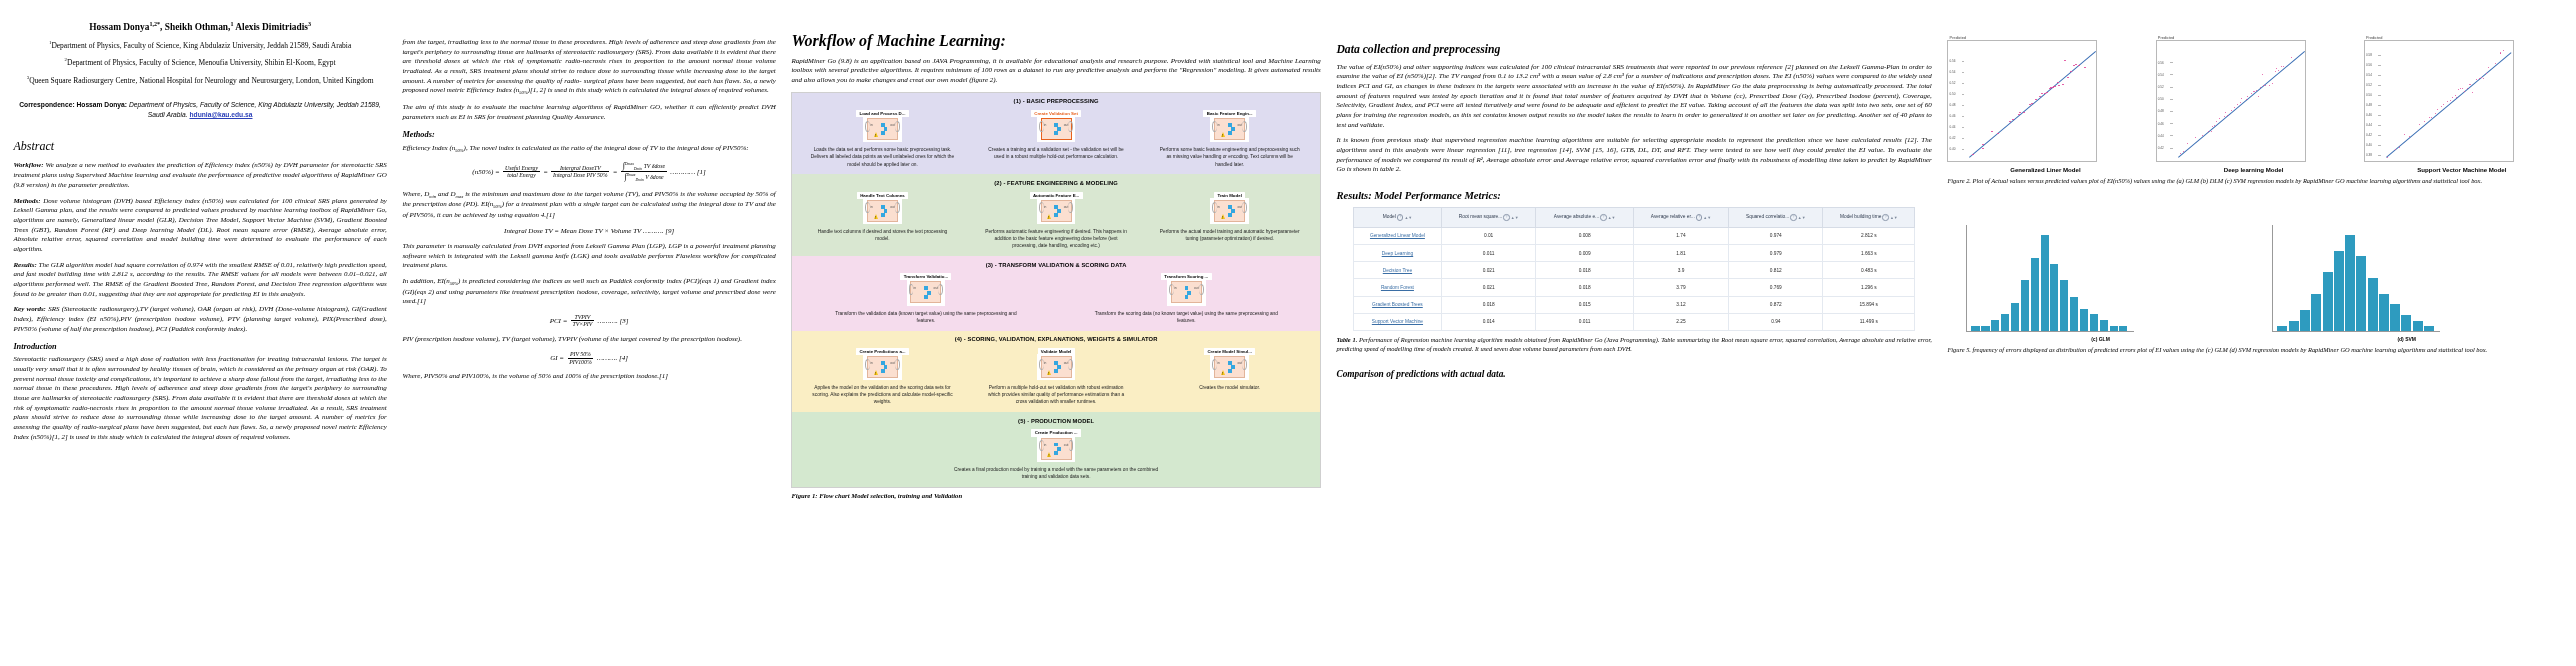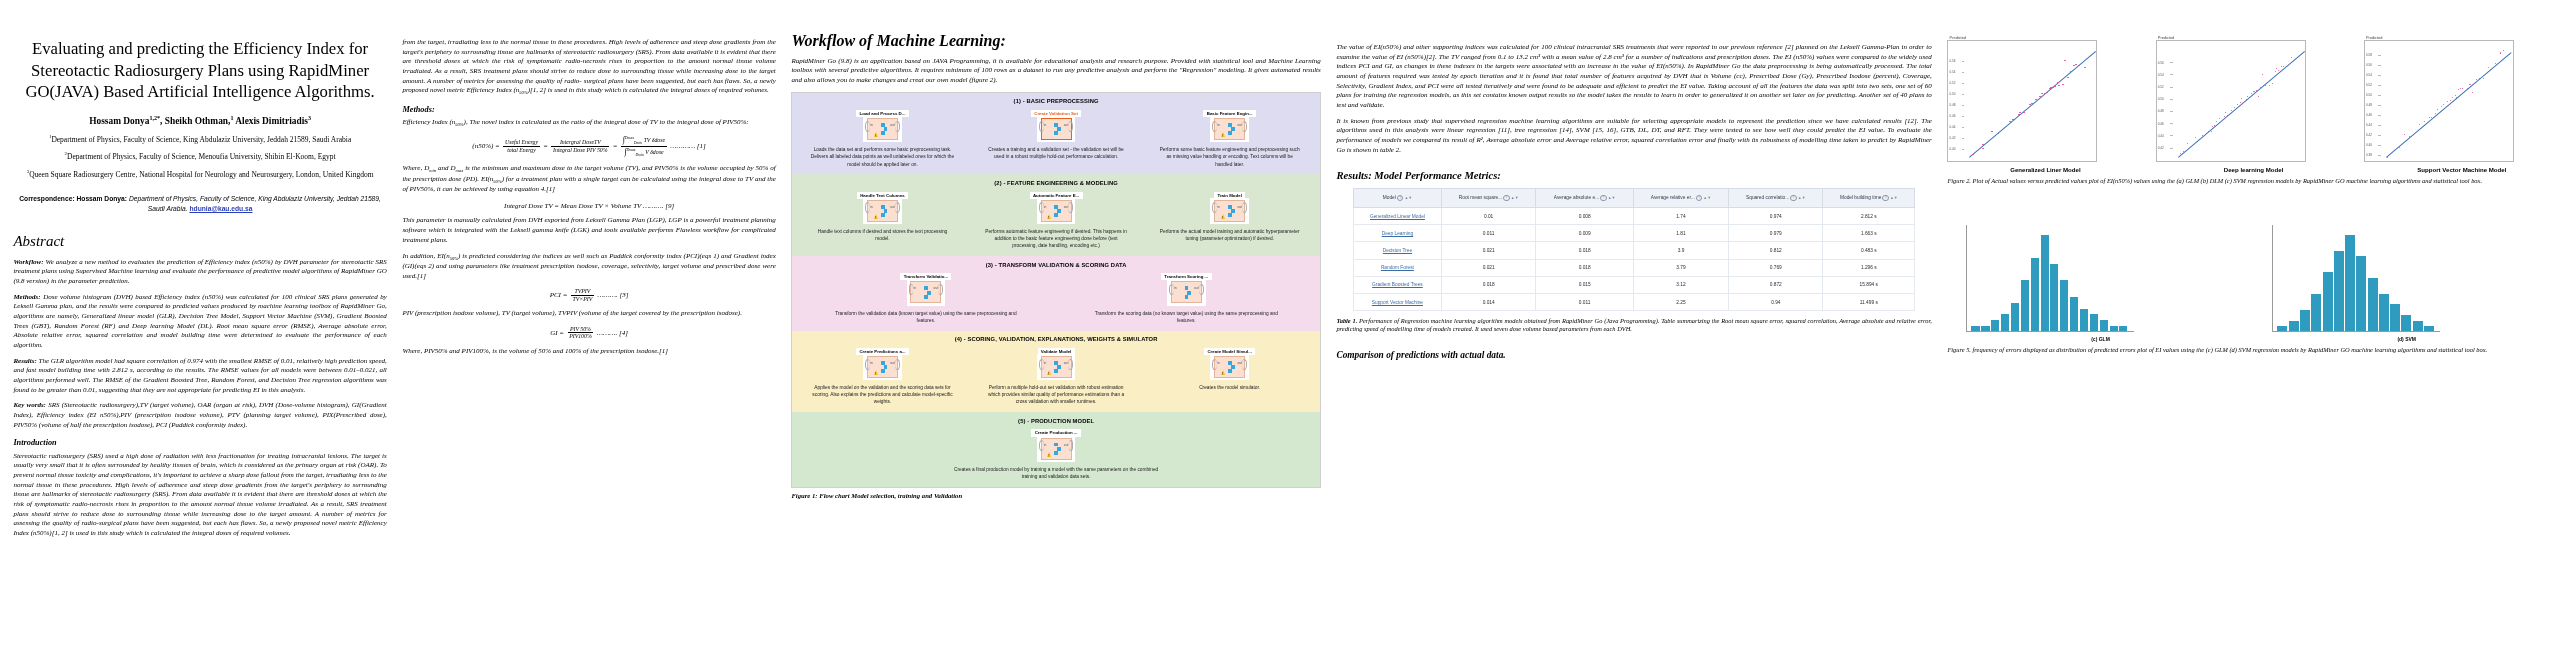--- a/index.html
+++ b/index.html
@@ -23,21 +23,21 @@
     margin:29px 0 0 0;
   }
   .authors{font-size:9.4px;font-weight:700;text-align:center;margin:12.2px 0 0 0;}
   .affil{font-size:7.5px;text-align:center;margin:7.2px 0 0 0;line-height:1.35;}
   .corr{font-family:"Liberation Sans", sans-serif;font-size:6.7px;font-weight:700;text-align:center;margin:14.5px 0 0 0;line-height:1.45;}
   .corr i{font-weight:400;font-style:italic;}
   .corr a{color:#2a3fb8;text-decoration:underline;}
   sup{font-size:65%;vertical-align:super;}
   sub{font-size:65%;vertical-align:sub;}
 
-  h2.sec{font-size:15px;font-style:italic;font-weight:400;margin:19px 0 7.8px 0;}
+  h2.sec{font-size:12px;font-style:italic;font-weight:400;margin:19px 0 7.8px 0;}
   h2.sech{font-size:16px;font-style:italic;font-weight:700;margin:0 0 6.7px 0;}
   h3.sub{font-size:8.3px;font-style:italic;font-weight:700;margin:7.8px 0 4.4px 0;}
 
   p.body{font-size:7px;line-height:1.38;text-align:justify;font-style:italic;margin:0 0 6.1px 0;}
   p.body b{font-style:italic;}
   .lead{font-weight:700;font-style:italic;}
 
   .eq{font-size:7px;font-style:italic;text-align:center;margin:6.7px 0 6.7px 0;}
   .frac{display:inline-block;vertical-align:middle;text-align:center;font-size:5.8px;line-height:1.15;margin:0 1.7px;}
   .frac .num{display:block;padding:0 1.7px;border-bottom:0.6px solid #000;}
@@ -102,21 +102,20 @@
 
   .bar{position:absolute;bottom:0;background:#2e9bbf;}
   .barframe{position:relative;border-left:0.6px solid #999;border-bottom:0.6px solid #999;background:#fff;}
 </style>
 </head>
 <body>
 
 <div class="poster">
 
   <div class="col c1">
-    <h1 class="title">Evaluating and predicting the Efficiency Index for Stereotactic Radiosurgery Plans using RapidMiner GO(JAVA) Based Artificial Intelligence Algorithms.</h1>
 
     <div class="authors">
       Hossam Donya<sup>1,2*</sup>, Sheikh Othman,<sup>1</sup> Alexis Dimitriadis<sup>3</sup>
     </div>
 
     <div class="affil"><sup>1</sup>Department of Physics, Faculty of Science, King Abdulaziz University, Jeddah 21589, Saudi Arabia</div>
     <div class="affil"><sup>2</sup>Department of Physics, Faculty of Science, Menoufia University, Shibin El-Koom, Egypt</div>
     <div class="affil"><sup>3</sup>Queen Square Radiosurgery Centre, National Hospital for Neurology and Neurosurgery, London, United Kingdom</div>
 
     <div class="corr">
@@ -138,20 +137,21 @@
     <div style="height:29px"></div>
     <p class="body">
       from the target, irradiating less to the normal tissue in these procedures. High levels of adherence and steep dose
       gradients from the target's periphery to surrounding tissue are hallmarks of stereotactic radiosurgery (SRS). From data
       available it is evident that there are threshold doses at which the risk of symptomatic radio-necrosis rises in proportion
       to the amount normal tissue volume irradiated. As a result, SRS treatment plans should strive to reduce dose to
       surrounding tissue while increasing dose to the target amount. A number of metrics for assessing the quality of radio-
       surgical plans have been suggested, but each has flaws. So, a newly proposed novel metric Efficiency Index (n<sub>50%</sub>)[1, 2]
       is used in this study which is calculated the integral doses of required volumes.
     </p>
+    <p class="body">The aim of this study is to evaluate the machine learning algorithms of RapidMiner GO, whether it can efficiently predict DVH parameters such as EI in SRS for treatment planning Quality Assurance.</p>
 
     <h3 class="sub">Methods:</h3>
     <p class="body">
       Efficiency Index (n<sub>50%</sub>), The novel index is calculated as the ratio of the integral dose of TV to the integral dose of
       PIV50%:
     </p>
 
     <div class="eq">
       <span>(n50%)</span> =
       <span class="frac">
@@ -428,20 +428,21 @@
             </div>
           </div>
         </div>
       </div>
 
     <div class="figcap">Figure 1:  Flow chart Model selection, training and Validation</div>
   </div>
 
   <div class="col c4">
     <div style="height:34px"></div>
+    <h2 class="sech" style="font-size:11.7px">Data collection and preprocessing</h2>
     <p class="body">The value of EI(n50%) and other supporting indices was calculated for 100 clinical intracranial SRS treatments that were reported in our previous reference [2] planned on the Leksell Gamma-Plan in order to examine the value of EI (n50%)[2]. The TV ranged from 0.1 to 13.2 cm³ with a mean value of 2.8 cm³ for a number of indications and prescription doses. The EI (n50%) values were compared to the widely used indices PCI and GI, as changes in these indexes in the targets were associated with an increase in the value of EI(n50%). In RapidMiner Go the data preprocessing is being automatically processed. The total amount of features required was tested by epoch iteration and it is found that total number of features acquired by DVH that is Volume (cc), Prescribed Dose (Gy), Prescribed Isodose (percent), Coverage, Selectivity, Gradient Index, and PCI were all tested iteratively and were found to be adequate and efficient to predict the EI value. Taking account of all the features the data was split into two sets, one set of 60 plans for training the regression models, as this set contains known output results so the model takes the results to learn in order to generalized it on another set later on for predicting. Another set of 40 plans to test and validate.</p>
     <p class="body">It is known from previous study that supervised regression machine learning algorithms are suitable for selecting appropriate models to represent the prediction since we have calculated results [12]. The algorithms used in this analysis were linear regression [11], tree regression [14], SVM [15, 16], GTB, DL, DT, and RFT. They were tested to see how well they could predict the EI value. To evaluate the performance of models we compared its result of R², Average absolute error and Average relative error, squared correlation error and finally with its robustness of modelling time taken to predict by RapidMiner Go is shown in table 2.</p>
 
     <h2 class="sech" style="font-size:10.6px;margin-top:14.5px">Results:    Model Performance Metrics:</h2>
 
     <div style="padding:0 16.7px;">
       <table class="rtable" id="results-table">
         <thead>
             <tr id="rt-head">
               <th><span>Model</span><span class="hicon">?</span><span class="sorticon">▲▼</span></th>

